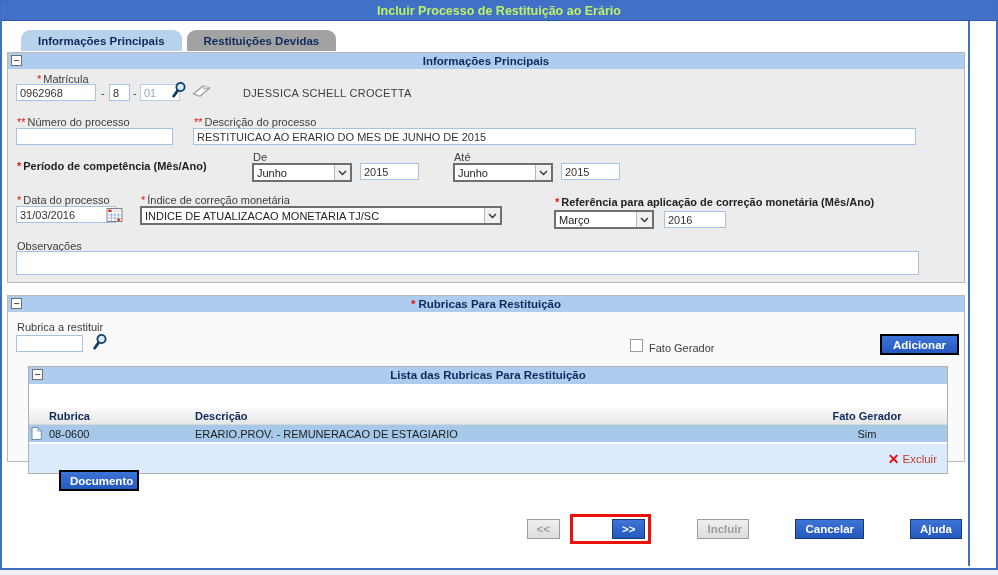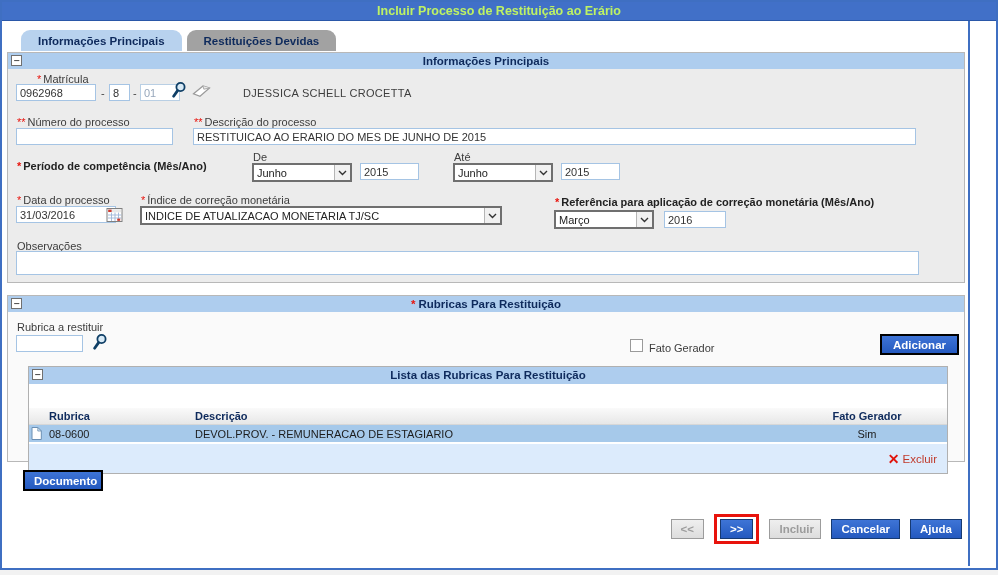--- a/index.html
+++ b/index.html
@@ -40,21 +40,21 @@
 
   .sel { position:absolute; height:19px; border:2px solid #6f6f6f; background:#fff; display:flex; align-items:center; cursor:pointer; }
   .sel-text { flex:1; padding:0 3px; font-size:11px; color:#222; overflow:hidden; white-space:nowrap; }
   .sel-arrow { width:16px; align-self:stretch; background:#f1f1f1; border-left:1px solid #b5b5b5;
                display:flex; align-items:center; justify-content:center; }
 
   .iconb { position:absolute; cursor:pointer; }
 
   .btn { position:absolute; font-family:inherit; font-weight:bold; font-size:11.5px; color:#fff;
          background:linear-gradient(#3e74d6,#2459bf); border:1px solid #173a72; text-align:center;
-         height:20px; line-height:18px; padding:0 9px; cursor:pointer; white-space:nowrap; }
+         height:20px; line-height:18px; padding:0 9px; cursor:pointer; white-space:nowrap;margin-left:36px; }
   .btn.ring { border:2px solid #000; height:21px; }
   .btn.disabled { background:linear-gradient(#efefef,#dddddd); color:#9c9c9c; border:1px solid #9c9c9c; cursor:default; }
   .btn.inline { position:static; }
 
   .actions { position:absolute; top:512px; right:34px; display:flex; align-items:center; gap:10px; }
   .annotation { border:3px solid #e8130c; padding:2px 3px; display:flex; align-items:center; }
 
   .footnote { position:absolute; left:9px; top:518px; color:#ee2200; font-size:11px; }
 
   .cb { position:absolute; width:13px; height:13px; background:#fff; border:1px solid #9a9a9a; cursor:pointer; }
@@ -226,21 +226,21 @@
           <span class="c-fato">Fato Gerador</span>
         </div>
         <div class="rt-row">
           <span class="c-icon">
             <svg width="11" height="13" viewBox="0 0 11 13">
                 <path d="M1 0.5 H6.8 L10.3 4 V12.5 H1 Z" fill="#fff" stroke="#6b8fb3"></path>
                 <path d="M6.8 0.5 V4 H10.3 Z" fill="#dce9f5" stroke="#6b8fb3" stroke-width="0.8"></path>
               </svg>
           </span>
           <span class="c-rub">08-0600</span>
-          <span class="c-desc">DEVOL.PROV. - REMUNERACAO DE ESTAGIARIO</span>
+          <span class="c-desc">ERARIO.PROV. - REMUNERACAO DE ESTAGIARIO</span>
           <span class="c-fato">Sim</span>
         </div>
         <div class="rt-foot">
           <span class="excluir">
             <span class="x-glyph">✕</span>
             <span>Excluir</span>
           </span>
         </div>
       </div>
     </div>

